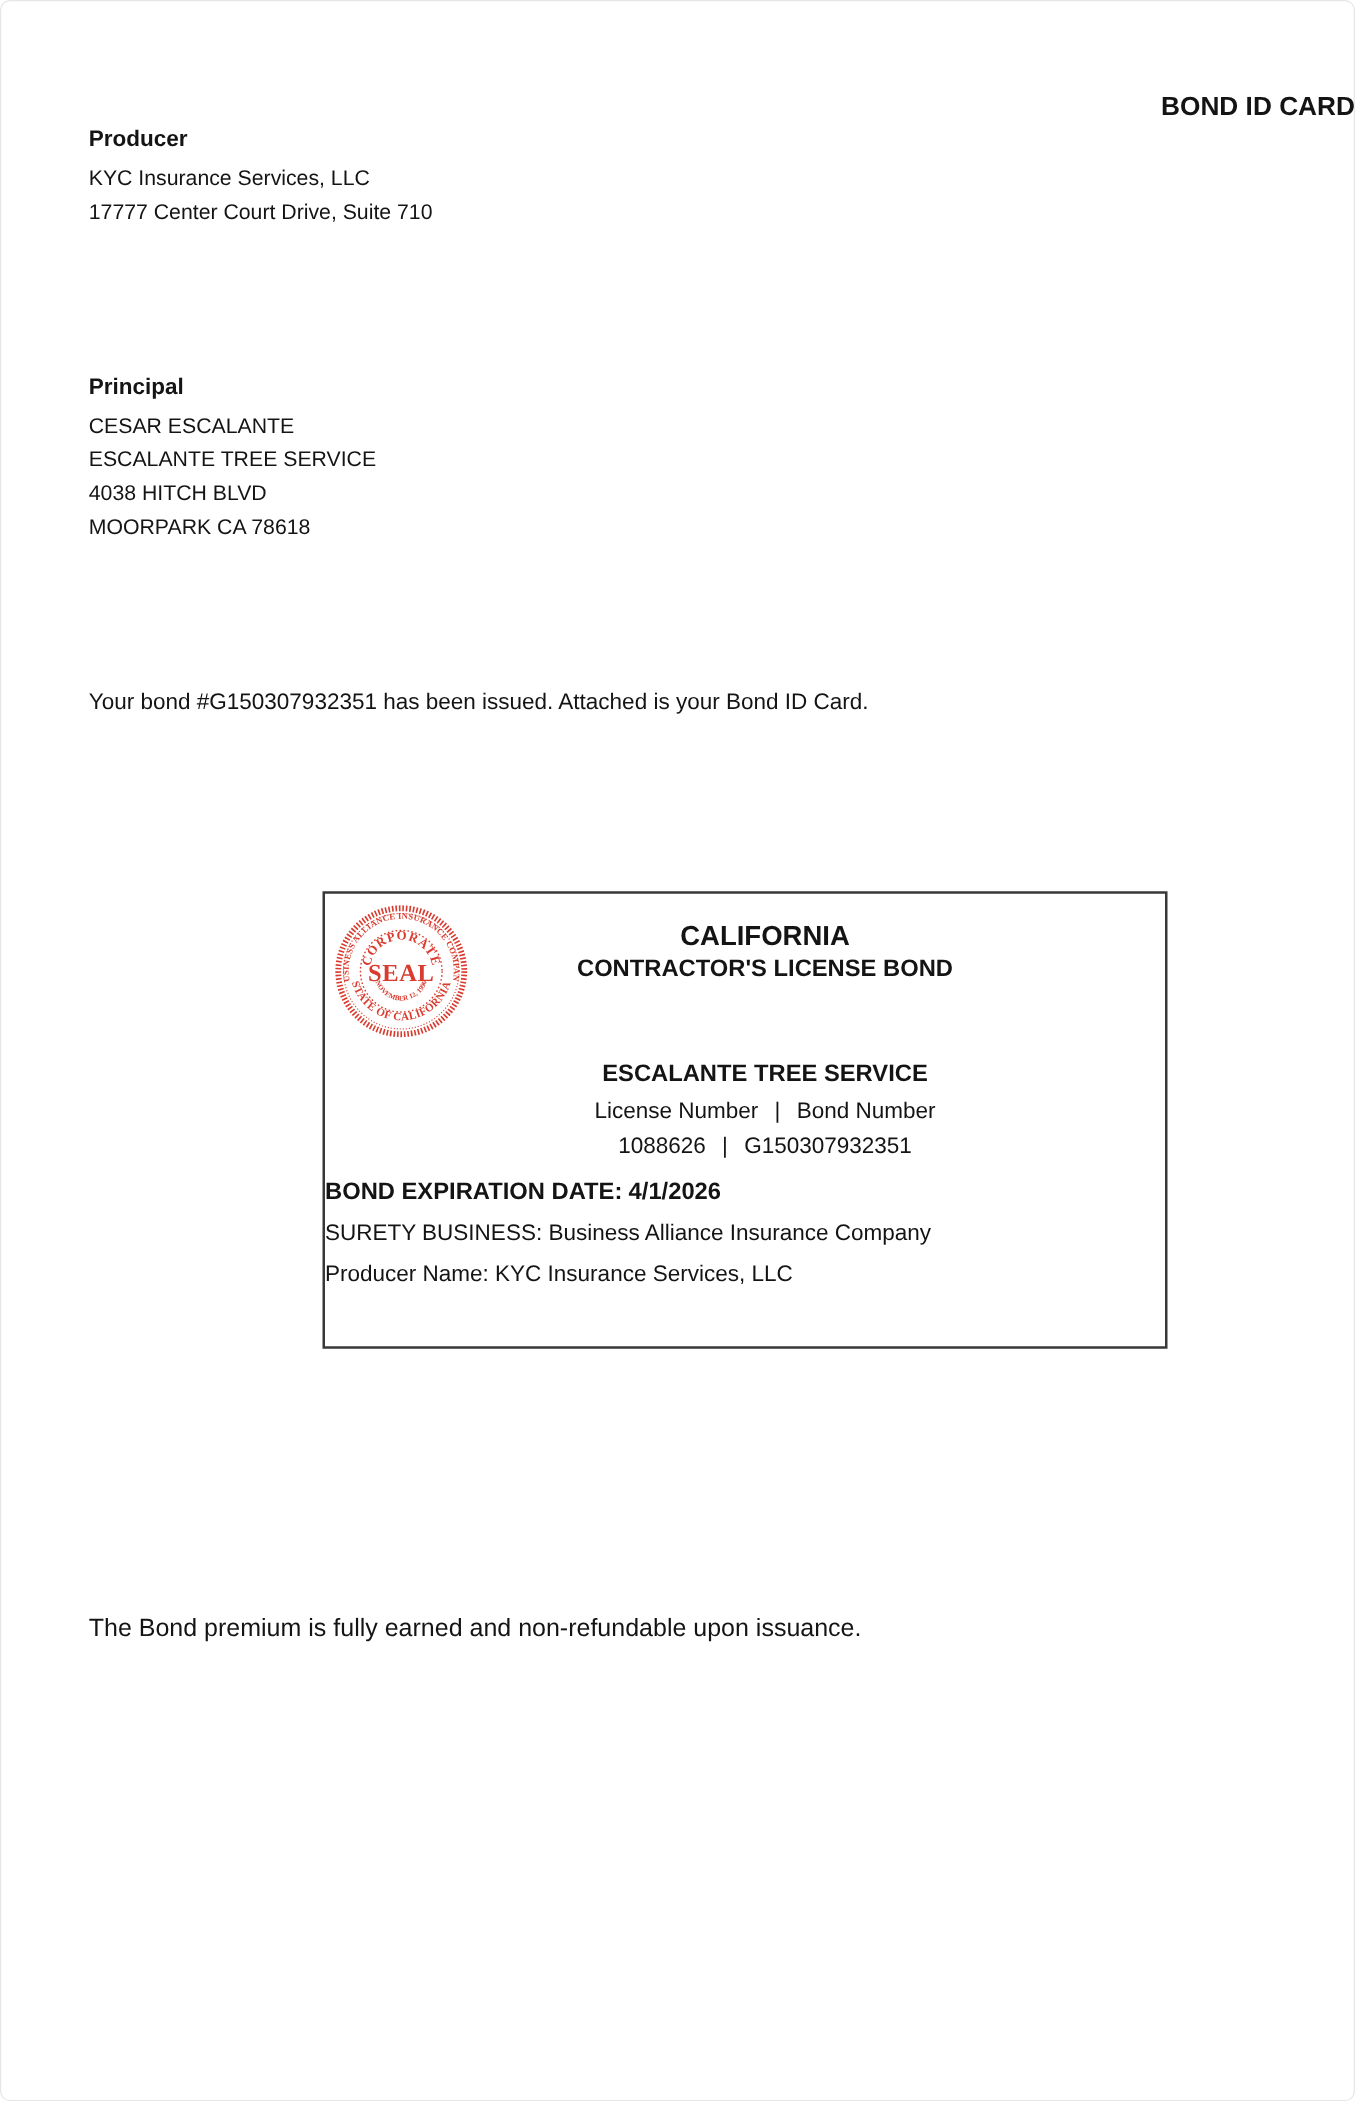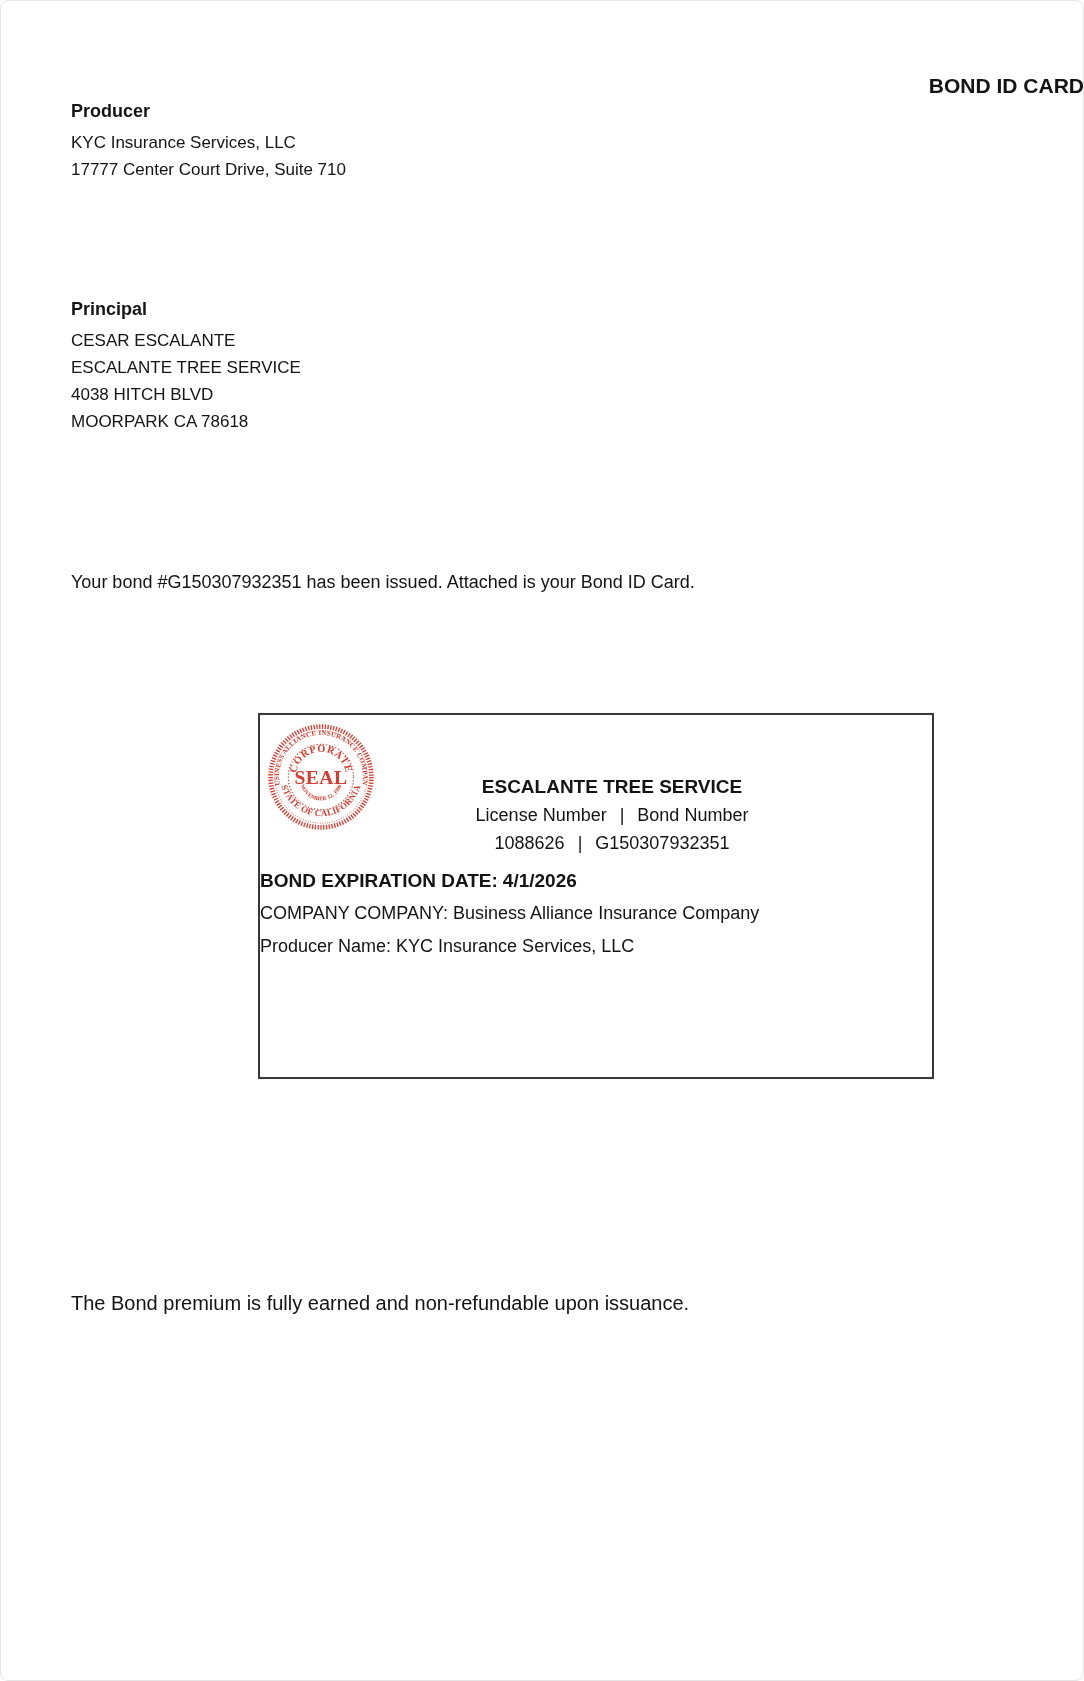--- a/index.html
+++ b/index.html
@@ -18,21 +18,21 @@
     text-align: right; font-size: 21px; font-weight: bold;
   }
   .section { position: absolute; left: 71px; }
   .section h2 {
     margin: 0 0 6px 0; font-size: 18px; font-weight: bold; line-height: 24px;
   }
   .addr-line { font-size: 17px; line-height: 27px; }
   .producer-section { top: 99px; }
   .principal-section { top: 297px; }
   .issued-message {
-    position: absolute; left: 71px; top: 570px; margin: 0;
+    position: absolute; left: 71px; top: 549px; margin: 0;
     font-size: 18px; line-height: 24px;
   }
   .footer-note {
     position: absolute; left: 71px; top: 1290px; margin: 0;
     font-size: 20px; line-height: 26px;
   }
 
   
   .card {
     position: absolute; left: 258px; top: 713px;
@@ -102,37 +102,41 @@
       <circle class="dot-ring-1" cx="60" cy="60" r="49.5"></circle>
       <circle class="dot-ring-2" cx="60" cy="60" r="35"></circle>
       <text class="t-company"><textPath href="#arcCompany" startOffset="50%" text-anchor="middle">BUSINESS ALLIANCE INSURANCE COMPANY</textPath></text>
       <text class="t-corporate"><textPath href="#arcCorporate" startOffset="50%" text-anchor="middle">CORPORATE</textPath></text>
       <text class="t-seal" x="60" y="68" text-anchor="middle">SEAL</text>
       <text class="t-date"><textPath href="#arcDate" startOffset="50%" text-anchor="middle">NOVEMBER 12, 1996</textPath></text>
       <text class="t-state"><textPath href="#arcState" startOffset="50%" text-anchor="middle">STATE OF CALIFORNIA</textPath></text>
     </g>
   </svg>
 
+  <div class="card-head">
+    <div class="card-state">CALIFORNIA</div>
+    <div class="card-type">CONTRACTOR'S LICENSE BOND</div>
+  </div>
 
   <div class="card-center">
     <div class="business-name">ESCALANTE TREE SERVICE</div>
     <div class="lb-row">
       <span>License Number</span><span class="sep">|</span><span>Bond Number</span>
     </div>
     <div class="lb-row">
       <span>1088626</span><span class="sep">|</span><span>G150307932351</span>
     </div>
   </div>
 
   <div class="card-left">
     <div class="exp">
       <span class="lbl">BOND EXPIRATION DATE:</span><span>4/1/2026</span>
     </div>
     <div>
-      <span class="lbl">COMPANY COMPANY:</span><span>Business Alliance Insurance Company</span>
+      <span class="lbl">SURETY BUSINESS:</span><span>Business Alliance Insurance Company</span>
     </div>
     <div>
       <span class="lbl">Producer Name:</span><span>KYC Insurance Services, LLC</span>
     </div>
   </div>
 
 </div>
 
 <p class="footer-note">The Bond premium is fully earned and non-refundable upon issuance.</p>
 

